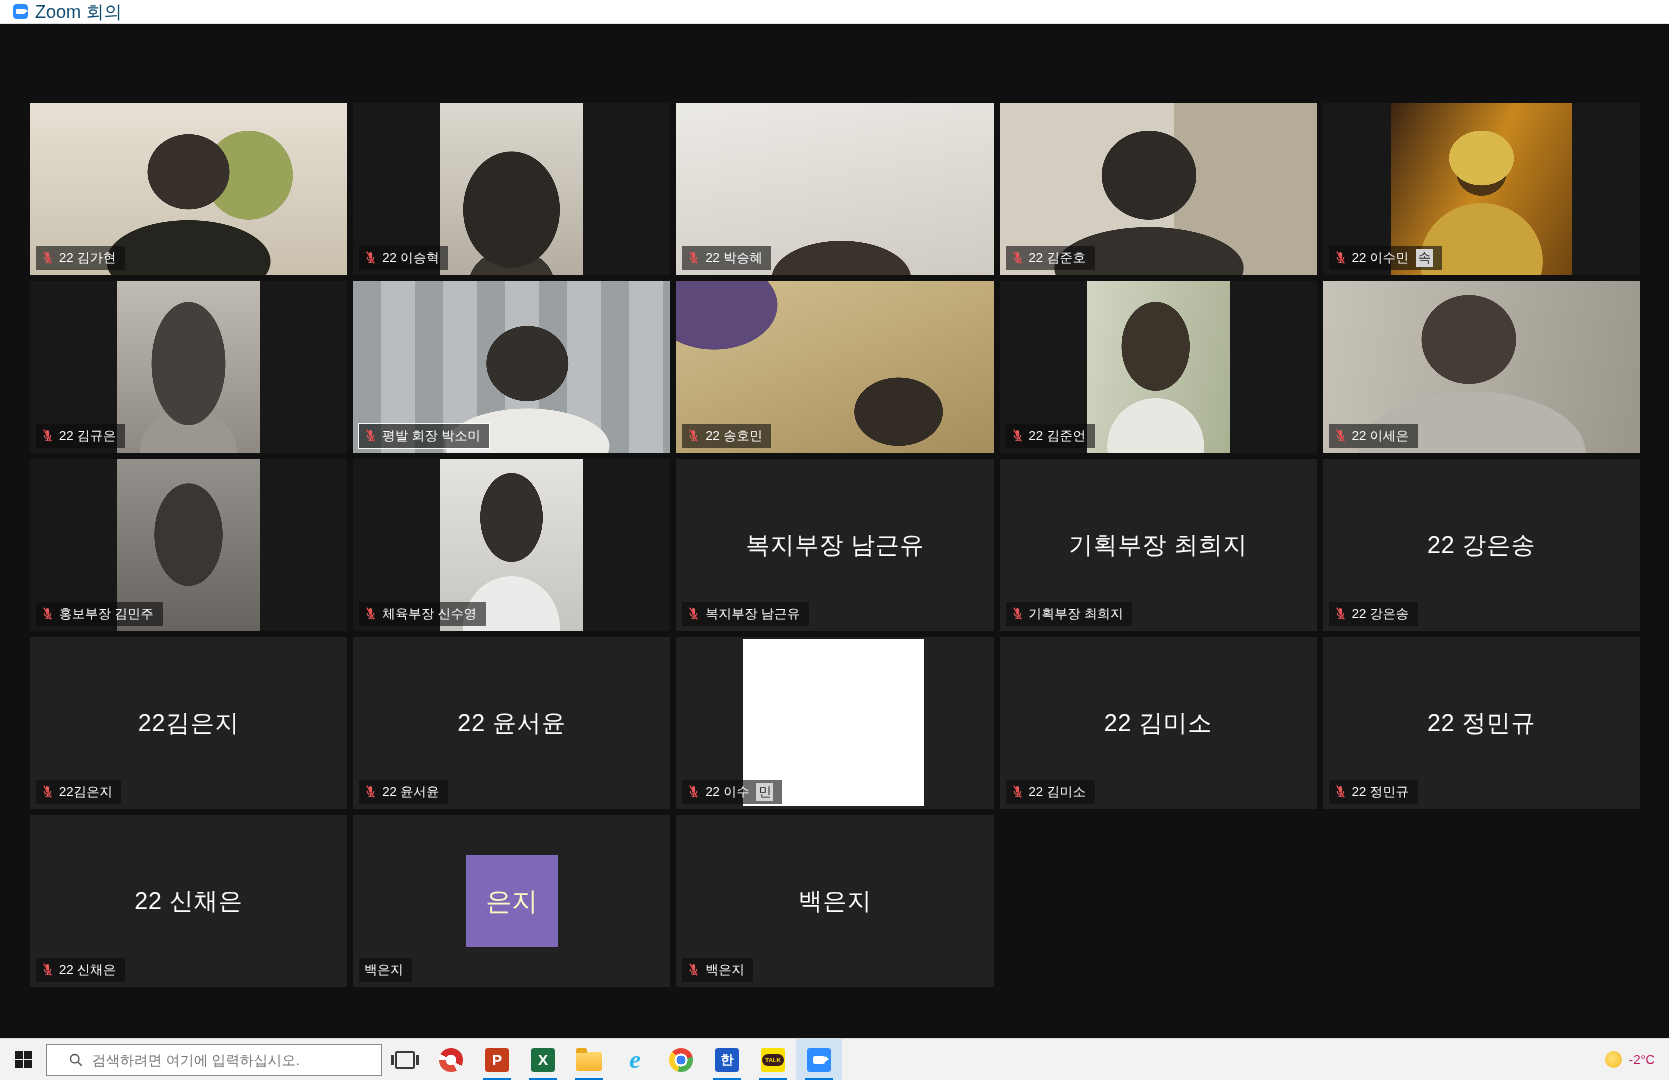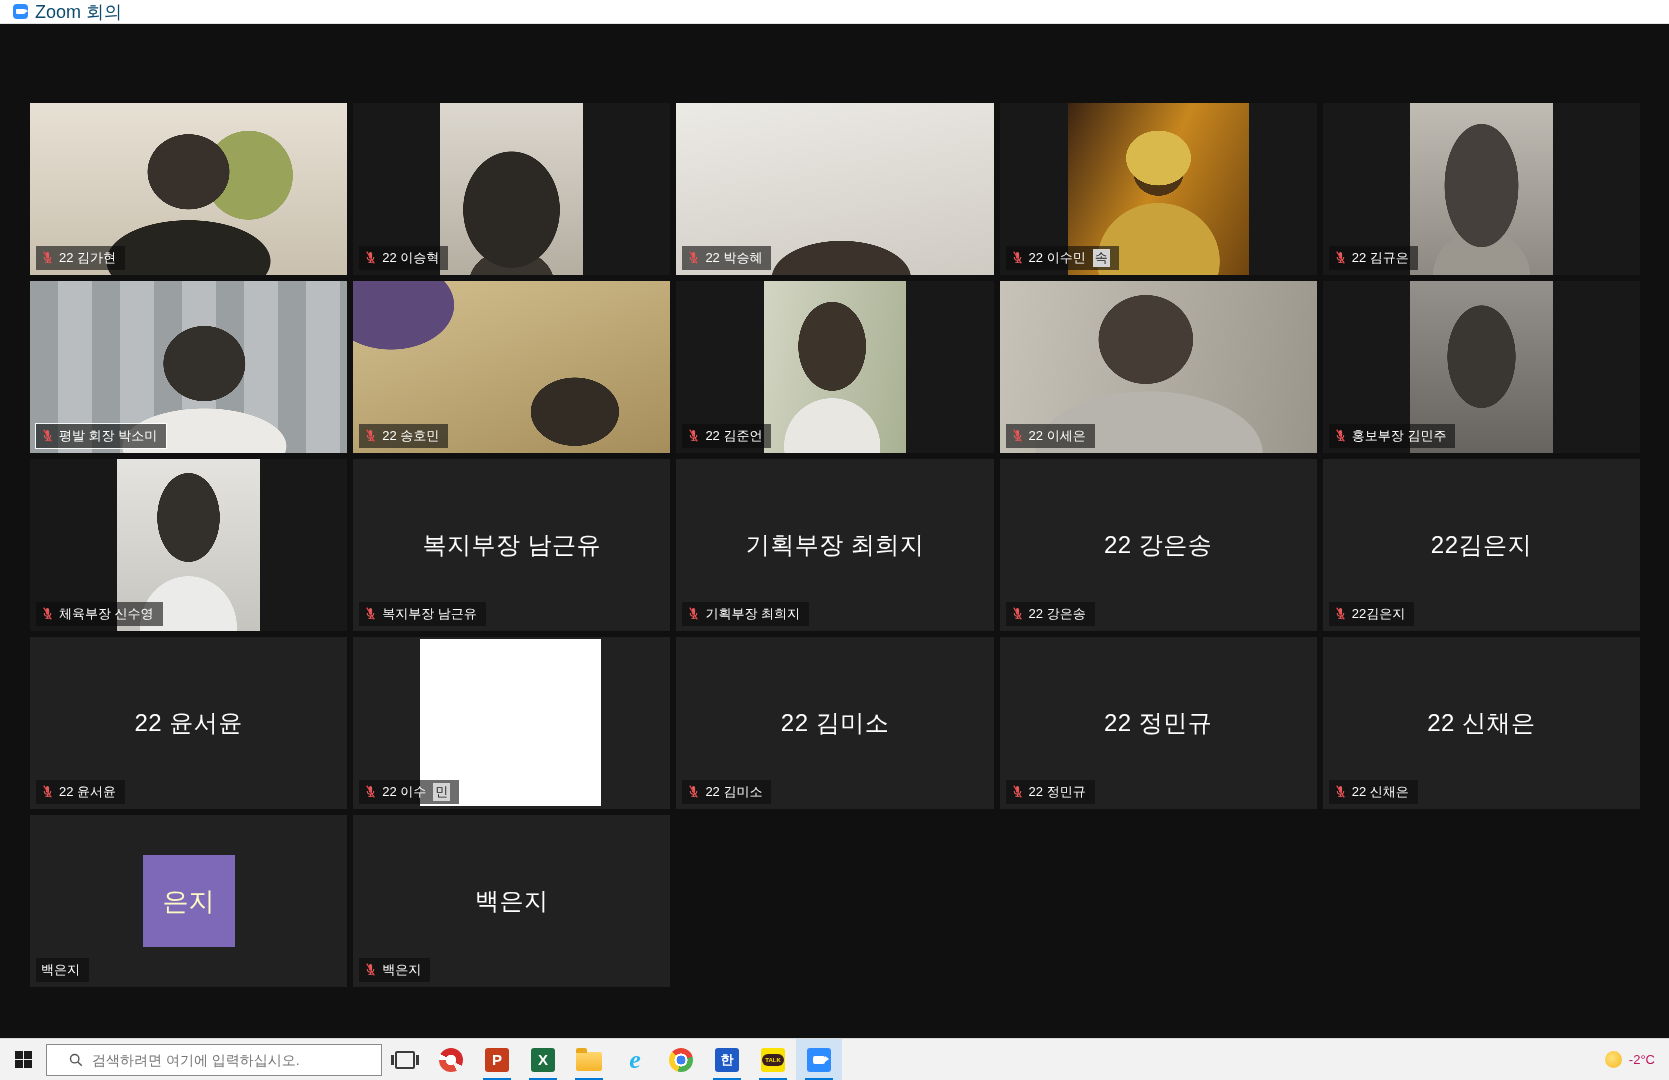--- a/index.html
+++ b/index.html
@@ -185,20 +185,35 @@
             <path d="M6 11a6 6 0 0 0 12 0" fill="none" stroke="#e25d5d" stroke-width="2"></path>
             <line x1="12" y1="17" x2="12" y2="21" stroke="#e25d5d" stroke-width="2"></line>
             <line x1="8" y1="21" x2="16" y2="21" stroke="#e25d5d" stroke-width="2"></line>
             <line x1="5" y1="1" x2="19" y2="23" stroke="#e8474c" stroke-width="2.4"></line>
           </svg>
           <span>22 박승혜</span>
         </div>
       </div>
       <div class="tile">
         <div class="video-wrap">
+          <div class="video ph-d"></div>
+        </div>
+        <div class="name-label">
+          <svg class="mic-ico" viewBox="0 0 24 26">
+            <rect x="9" y="2" width="6" height="12" rx="3" fill="#e25d5d"></rect>
+            <path d="M6 11a6 6 0 0 0 12 0" fill="none" stroke="#e25d5d" stroke-width="2"></path>
+            <line x1="12" y1="17" x2="12" y2="21" stroke="#e25d5d" stroke-width="2"></line>
+            <line x1="8" y1="21" x2="16" y2="21" stroke="#e25d5d" stroke-width="2"></line>
+            <line x1="5" y1="1" x2="19" y2="23" stroke="#e8474c" stroke-width="2.4"></line>
+          </svg>
+          <span>22 김준호</span>
+        </div>
+      </div>
+      <div class="tile">
+        <div class="video-wrap">
           <div class="video ph-f portrait wideport"></div>
         </div>
         <div class="name-label">
           <svg class="mic-ico" viewBox="0 0 24 26">
             <rect x="9" y="2" width="6" height="12" rx="3" fill="#e25d5d"></rect>
             <path d="M6 11a6 6 0 0 0 12 0" fill="none" stroke="#e25d5d" stroke-width="2"></path>
             <line x1="12" y1="17" x2="12" y2="21" stroke="#e25d5d" stroke-width="2"></line>
             <line x1="8" y1="21" x2="16" y2="21" stroke="#e25d5d" stroke-width="2"></line>
             <line x1="5" y1="1" x2="19" y2="23" stroke="#e8474c" stroke-width="2.4"></line>
           </svg>

